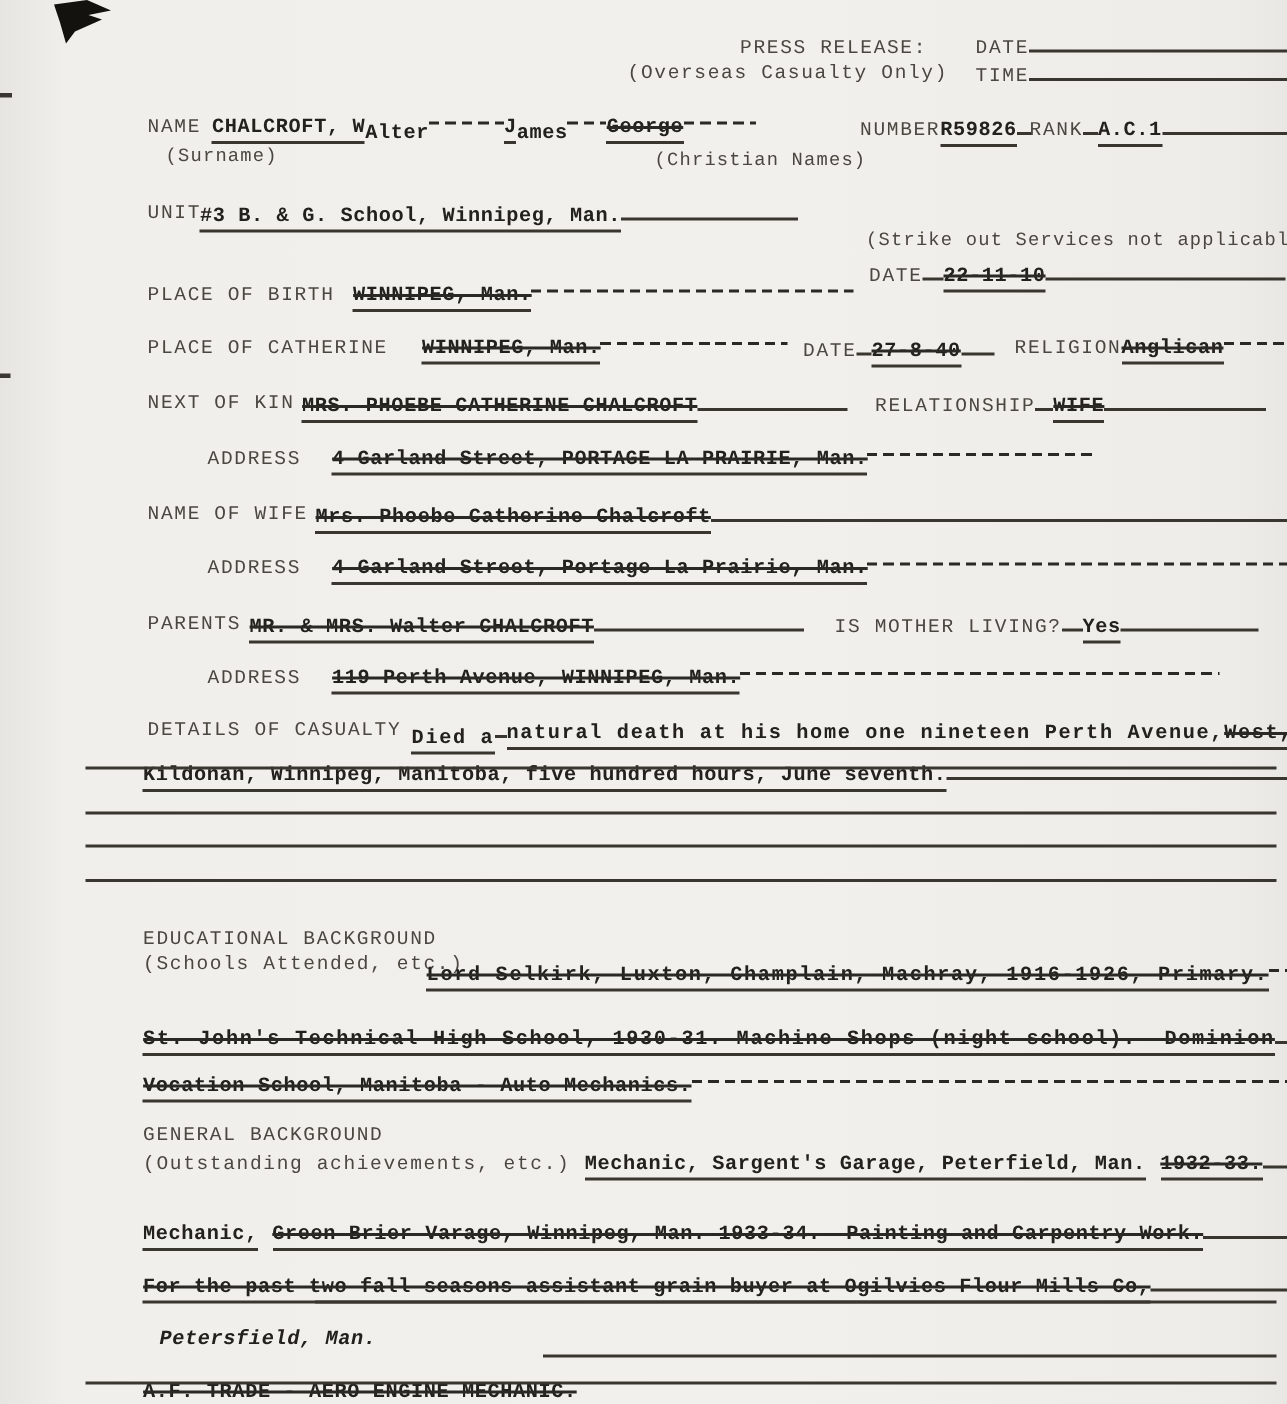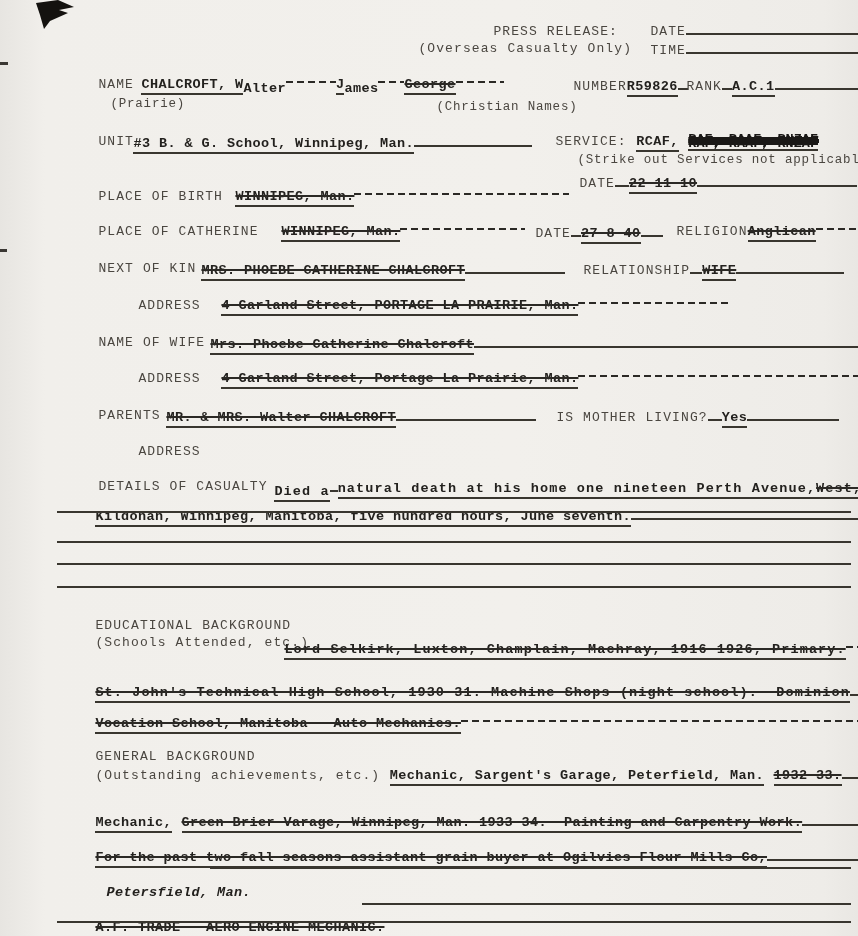--- a/index.html
+++ b/index.html
@@ -60,35 +60,32 @@
   <div class="row" style="left:103px; top:57px;">
     <span class="val u">CHALCROFT, W</span><span class="val drop">Alter</span><span class="dashmid" style="width:50px"></span><span class="val u">J</span><span class="val drop">ames</span><span class="dashmid" style="width:26px"></span><span class="val strike u">George</span><span class="dashmid" style="width:48px"></span>
   </div>
   <div class="row" style="left:535px; top:57px;">
     <span class="lbl">NUMBER</span><span class="val u">R59826</span><span class="fill" style="width:10px"></span>
   </div>
   <div class="row" style="left:648px; top:57px;">
     <span class="lbl">RANK</span><span class="fill" style="width:10px"></span><span class="val u">A.C.1</span><span class="fill" style="width:110px"></span>
   </div>
   <div class="row" style="left:72px; top:76px;">
-    <span class="cap">(Prairie)</span>
+    <span class="cap">(Surname)</span>
   </div>
   <div class="row" style="left:60px; top:114px;">
     <span class="lbl">UNIT</span>
   </div>
 
   <div class="row" style="left:398px; top:79px;">
     <span class="cap">(Christian Names)</span>
   </div>
   <div class="row" style="left:95px; top:114px;">
     <span class="val u">#3 B. &amp; G. School, Winnipeg, Man.</span><span class="fill" style="width:118px"></span>
   </div>
-  <div class="row" style="left:517px; top:114px;">
-    <span class="lbl">SERVICE:</span><span> </span><span class="val u">RCAF,</span><span> </span><span class="val xout">RAF, RAAF, RNZAF</span>
-  </div>
   <div class="row" style="left:539px; top:132px;">
     <span class="cap">(Strike out Services not applicable)</span>
   </div>
 
   <div class="row" style="left:60px; top:169px;">
     <span class="lbl">PLACE OF BIRTH</span>
   </div>
   <div class="row" style="left:197px; top:169px;">
     <span class="val strike u">WINNIPEG, Man.</span><span class="dashmid" style="width:215px"></span>
   </div>
@@ -145,20 +142,23 @@
   </div>
   <div class="row" style="left:128px; top:388px;">
     <span class="val strike u">MR. &amp; MRS. Walter CHALCROFT</span><span class="fill" style="width:140px"></span>
   </div>
   <div class="row" style="left:518px; top:388px;">
     <span class="lbl">IS MOTHER LIVING?</span><span class="fill" style="width:14px"></span><span class="val u">Yes</span><span class="fill" style="width:92px"></span>
   </div>
 
   <div class="row" style="left:100px; top:424px;">
     <span class="lbl">ADDRESS</span>
+  </div>
+  <div class="row" style="left:183px; top:424px;">
+    <span class="val strike u">119 Perth Avenue, WINNIPEG, Man.</span><span class="dashmid" style="width:320px"></span>
   </div>
 
   <div class="row" style="left:60px; top:459px;">
     <span class="lbl">DETAILS OF CASUALTY</span>
   </div>
   <div class="row" style="left:236px; top:459px;">
     <span class="val u wide drop2">Died a</span><span class="fill" style="width:8px"></span><span class="val u wide">natural death at his home one nineteen Perth Avenue,</span><span class="val u wide strike">West,</span>
   </div>
   <div class="row" style="left:57px; top:487px;">
     <span class="val u">Kildonan, Winnipeg, Manitoba, five hundred hours, June seventh.</span><span class="fill" style="width:235px"></span>

